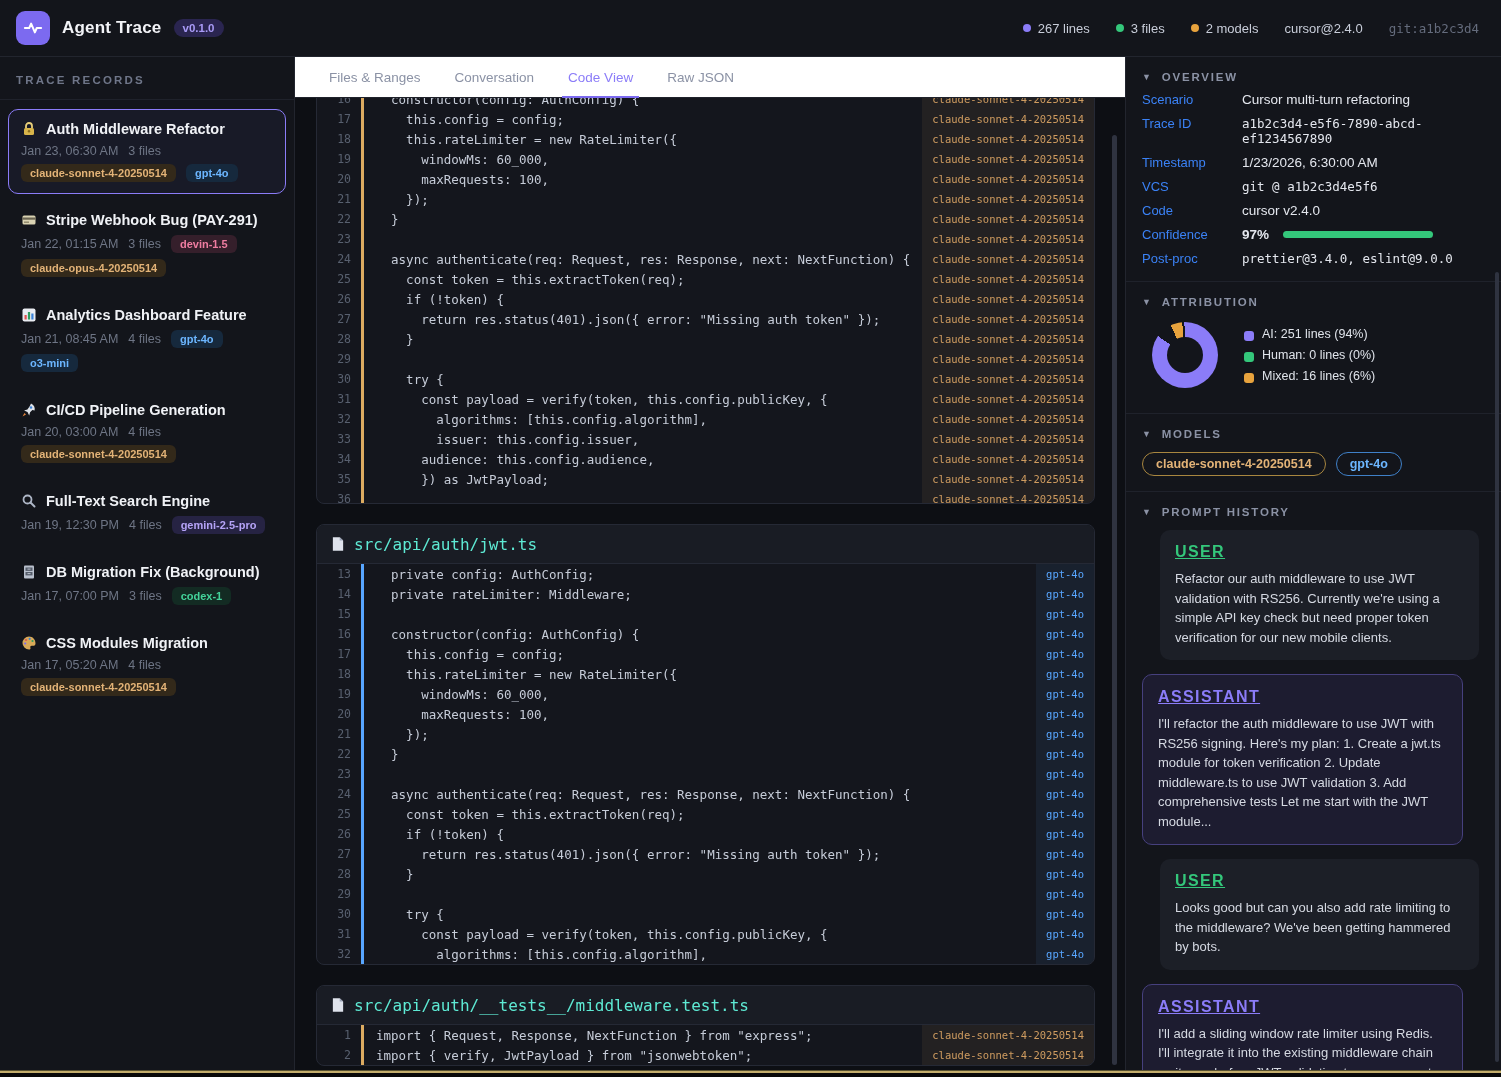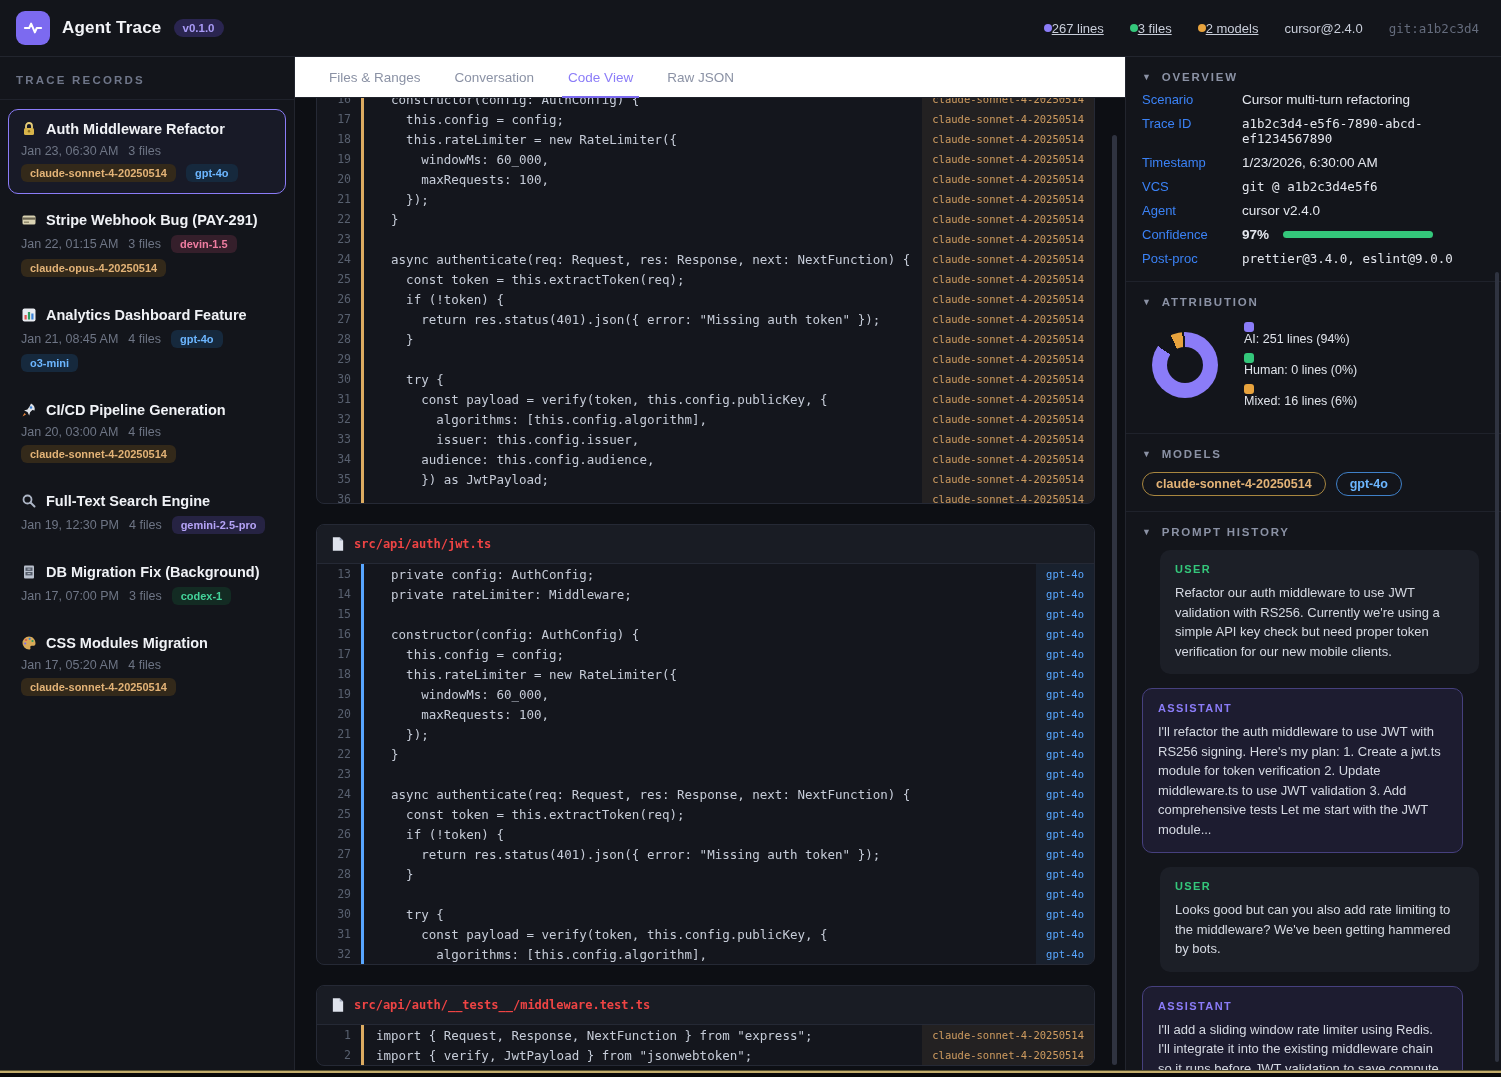--- a/index.html
+++ b/index.html
@@ -8,21 +8,21 @@
   #app{display:flex;flex-direction:column;width:1501px;height:1077px;}
 
   
   .hdr{height:57px;flex:none;display:flex;align-items:center;justify-content:space-between;
     background:#13151b;border-bottom:1px solid #22252e;padding:0 22px 0 16px;box-sizing:border-box;}
   .hdr-left{display:flex;align-items:center;gap:12px;}
   .logo{width:34px;height:34px;border-radius:9px;background:#7c6af0;display:flex;align-items:center;justify-content:center;}
   .brand{font-size:17px;font-weight:bold;color:#f2f3f7;letter-spacing:.2px;}
   .ver{background:#2a2550;color:#a99bf7;font-size:11.5px;font-weight:bold;padding:3px 9px;border-radius:999px;}
   .hdr-right{display:flex;align-items:center;gap:26px;font-size:13px;color:#c8cdd9;}
-  .stat{display:flex;align-items:center;text-decoration:underline;}
+  .stat{display:flex;align-items:center;gap:7px;}
   .dot{width:8px;height:8px;border-radius:50%;display:inline-block;}
   .gitref{font-family:"DejaVu Sans Mono",monospace;font-size:12.5px;color:#646b7c;}
   .toolver{color:#c8cdd9;}
 
   
   .cols{flex:1;display:flex;min-height:0;}
 
   
   .sb{width:295px;flex:none;background:#13151b;border-right:1px solid #22252e;box-sizing:border-box;display:flex;flex-direction:column;}
   .sb-title{padding:17px 16px 13px;font-size:11.5px;font-weight:bold;letter-spacing:2.2px;color:#6f7689;border-bottom:1px solid #1f222b;}
@@ -48,21 +48,21 @@
     background:#ffffff;border-bottom:1px solid #1f222b;}
   .tab{display:flex;align-items:center;font-size:13.5px;color:#8b92a5;cursor:pointer;position:relative;}
   .tab.active{color:#8b7cf8;}
   .tab.active::after{content:"";position:absolute;left:-6px;right:-6px;bottom:-1px;height:2px;background:#7c6af0;}
   .scroll{flex:1;overflow:hidden;padding:0 30px 20px 21px;}
 
   .code-card{background:#14161d;border:1px solid #252935;border-radius:8px;overflow:hidden;margin-bottom:20px;}
   .block-0{margin-top:-10px;max-height:414px;}
   .card-head{display:flex;align-items:center;gap:10px;height:38px;padding:0 15px;background:#191c24;border-bottom:1px solid #252935;}
   .ficon{display:inline-flex;}
-  .fname{font-family:"DejaVu Sans Mono",monospace;font-size:12px;font-weight:bold;color:#ef4444;}
+  .fname{font-family:"DejaVu Sans Mono",monospace;font-size:16px;font-weight:normal;color:#5eead4;}
   .code-line{display:flex;align-items:center;height:20px;font-family:"DejaVu Sans Mono",monospace;}
   .ln{width:34px;flex:none;text-align:right;color:#58606f;font-size:11.5px;margin-right:10px;}
   .accent{width:3px;flex:none;align-self:stretch;}
   .codetext{white-space:pre;flex:1;overflow:hidden;color:#c6ccd8;font-size:12.5px;padding-left:12px;}
   .attr{flex:none;align-self:stretch;display:flex;align-items:center;font-size:10.5px;padding:0 10px;}
   .claude .accent{background:#dcab61}
   .claude .attr{color:#cf9c60;background:rgba(220,171,97,.08)}
   .gpt .accent{background:#58a6ff}
   .gpt .attr{color:#58a6ff;background:rgba(88,166,255,.08)}
 
@@ -77,33 +77,33 @@
   .ov-row{display:flex;margin-top:9px;font-size:13px;}
   .ov-lab{width:100px;flex:none;color:#3b82f6;}
   .ov-val{color:#e4e7ee;font-size:13.5px;display:flex;align-items:center;}
   .ov-val.mono{font-family:"DejaVu Sans Mono",monospace;font-size:12.5px;}
   .confbar{display:inline-block;width:150px;height:7px;border-radius:4px;background:#34c77b;margin-left:14px;}
 
   .attr-flex{display:flex;align-items:center;gap:26px;padding:14px 0 10px 10px;}
   .donut{width:66px;height:66px;border-radius:50%;position:relative;flex:none;}
   .donut::after{content:"";position:absolute;left:50%;top:50%;width:36px;height:36px;margin:-18px 0 0 -18px;border-radius:50%;background:#13151b;}
   .legend{display:flex;flex-direction:column;gap:7px;font-size:12.5px;color:#dfe3ea;}
-  .leg{display:flex;align-items:flex-start;flex-direction:column;}
+  .leg{display:flex;align-items:flex-end;gap:8px;}
   .sw{width:10px;height:10px;border-radius:3px;flex:none;}
 
   .pills{display:flex;gap:10px;margin-top:12px;flex-wrap:wrap;}
   .pill{font-size:12.5px;font-weight:bold;padding:4px 13px;border-radius:999px;cursor:pointer;}
   .pill-claude{border:1px solid #a8863f;color:#e3b377;}
   .pill-gpt{border:1px solid #3f80c8;color:#6cb6ff;}
 
   .msgs{margin-top:12px;display:flex;flex-direction:column;gap:14px;}
   .msg{border-radius:10px;padding:13px 15px;}
   .msg.user{background:#1c1f27;margin-left:18px;margin-right:6px;}
   .msg.assistant{background:#1d1c30;border:1px solid #46407e;margin-right:22px;}
-  .msg-label{font-size:11px;font-weight:bold;letter-spacing:1.4px;margin-bottom:8px;}
+  .msg-label{font-size:16px;font-weight:bold;letter-spacing:1.4px;margin-bottom:8px;text-decoration:underline;}
   .user .msg-label{color:#34c77b;}
   .assistant .msg-label{color:#8b7cf8;}
   .msg-body{font-size:13px;line-height:1.5;color:#d5d9e2;}
   .rp-thumb{position:absolute;right:2px;top:215px;height:790px;width:4px;border-radius:2px;background:#2f3340;}
 
   
   .bbar{height:7px;flex:none;background:linear-gradient(#57502e 0 1px,#c3ad6c 1px 3px,#090909 3px 100%);}
 </style>
 </head>
 <body>
@@ -594,21 +594,21 @@
                 <span>1/23/2026, 6:30:00 AM</span>
               </span>
             </div>
             <div class="ov-row">
               <span class="ov-lab">VCS</span>
               <span class="ov-val mono">
                 <span>git @ a1b2c3d4e5f6</span>
               </span>
             </div>
             <div class="ov-row">
-              <span class="ov-lab">Agent</span>
+              <span class="ov-lab">Code</span>
               <span class="ov-val">
                 <span>cursor v2.4.0</span>
               </span>
             </div>
             <div class="ov-row">
               <span class="ov-lab">Confidence</span>
               <span class="ov-val">
                 <span style="font-weight: bold;">97%</span>
                 <span class="confbar" style="background: rgb(52, 199, 123); width: 150px;"></span>
               </span>

